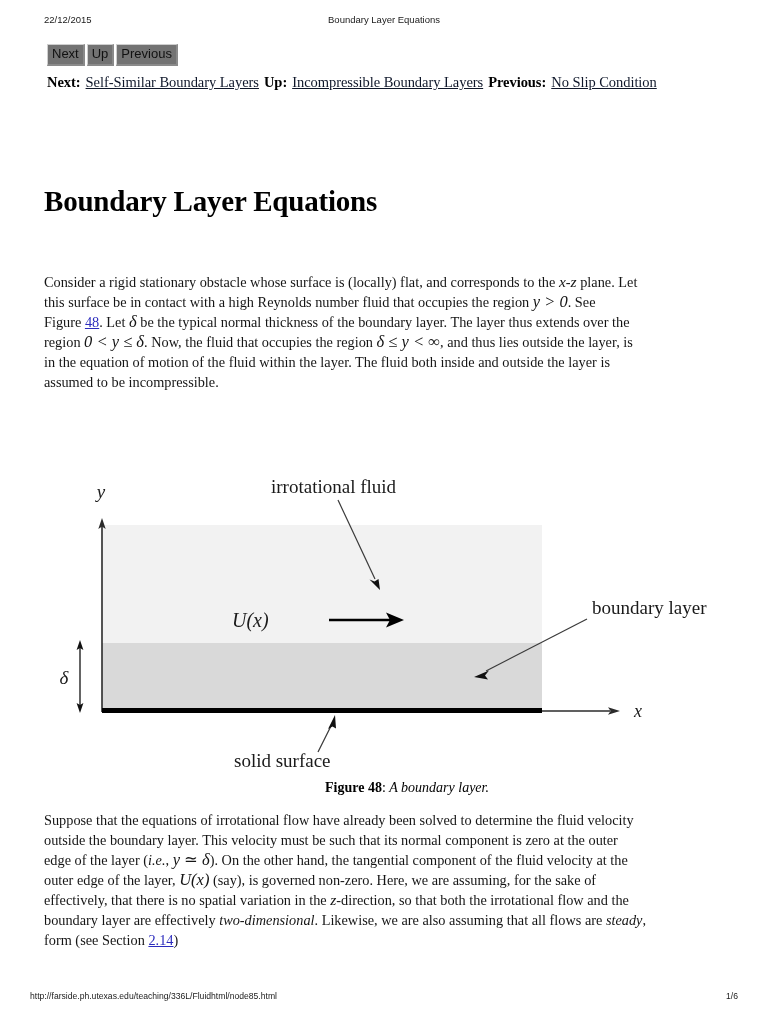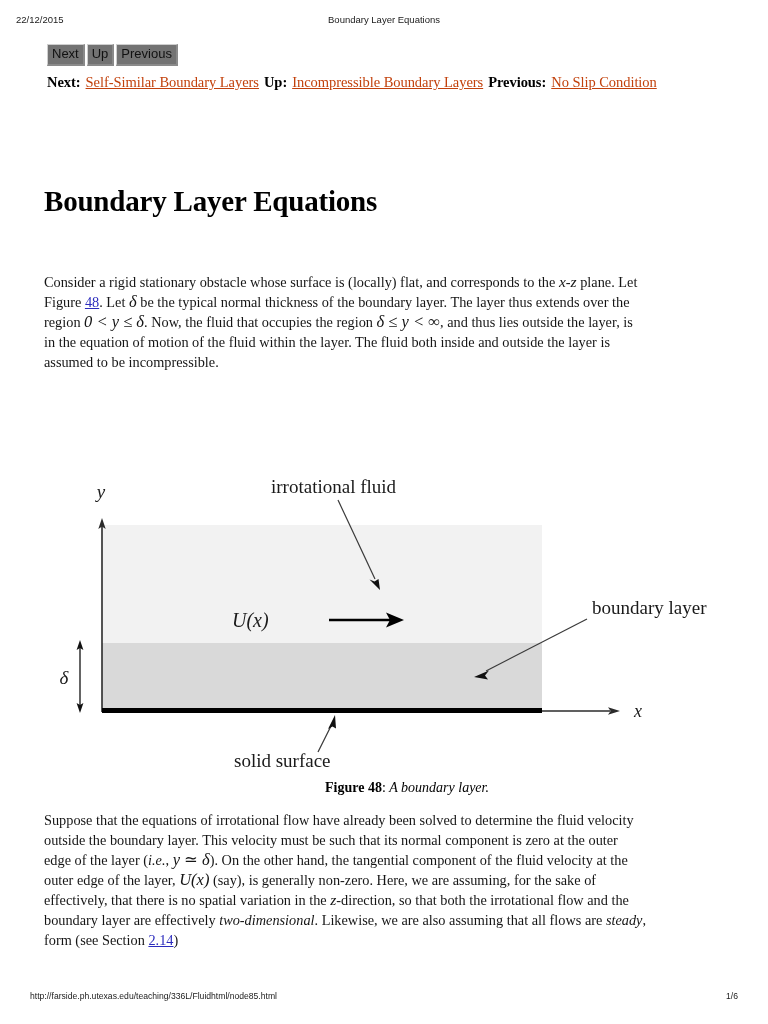--- a/index.html
+++ b/index.html
@@ -22,21 +22,21 @@
     top: 14px;
     left: 0;
     width: 768px;
     height: 14px;
     font-family: "Liberation Sans", sans-serif;
     font-size: 9.5px;
     color: #1a1a1a;
   }
   .print-header .ph-date {
     position: absolute;
-    left: 16px;
+    left: 44px;
     top: 0;
     white-space: nowrap;
   }
   .print-header .ph-title {
     position: absolute;
     left: 0;
     top: 0;
     width: 768px;
     text-align: center;
     white-space: nowrap;
@@ -75,21 +75,21 @@
   
   .navlinks {
     font-size: 14.5px;
     line-height: 20px;
     white-space: nowrap;
     margin: 2px 0 0 5px;
     letter-spacing: -0.05px;
   }
   .navlinks b { font-weight: bold; }
   .navlinks a {
-    color: #c2410c;
+    color: #0f172a;
     text-decoration: underline;
   }
   .nl-sep { display: inline-block; width: 5px; }
 
   
   h1.page-title {
     font-size: 29px;
     font-weight: bold;
     line-height: 34px;
     margin: 92px 0 0 2px;
@@ -185,20 +185,21 @@
 
   <div class="navlinks">
     <b>Next:</b><span class="nl-sep"></span><a href="#">Self-Similar Boundary Layers</a><span class="nl-sep"></span><b>Up:</b><span class="nl-sep"></span><a href="#">Incompressible Boundary Layers</a><span class="nl-sep"></span><b>Previous:</b><span class="nl-sep"></span><a href="#">No Slip Condition</a>
   </div>
 
   <h1 class="page-title">Boundary Layer Equations</h1>
 
   <div class="p1">
     <p class="body ln-sp-a"><span>Consider a rigid stationary obstacle whose surface is (locally) flat, and corresponds to the </span><span class="m">x</span><span>-</span><span class="m">z</span><span> plane. Let</span></p>
 
+    <p class="body ln-sp-b"><span>this surface be in contact with a high Reynolds number fluid that occupies the region </span><span class="mbig">y &gt; 0</span><span>. See</span></p>
 
     <p class="body ln-sp-c"><span>Figure </span><a href="#" class="inline-link">48</a><span>. Let </span><span class="mbig">δ</span><span> be the typical normal thickness of the boundary layer. The layer thus extends over the</span></p>
 
     <p class="body ln-sp-d"><span>region </span><span class="mbig">0 &lt; y ≤ δ</span><span>. Now, the fluid that occupies the region </span><span class="mbig">δ ≤ y &lt; ∞</span><span>, and thus lies outside the layer, is</span></p>
 
     <p class="body">in the equation of motion of the fluid within the layer. The fluid both inside and outside the layer is</p>
     <p class="body">assumed to be incompressible.</p>
   </div>
 
   <div class="figure">
@@ -244,21 +245,21 @@
     <div class="figcaption">
       <b>Figure 48</b><span>: </span><i>A boundary layer.</i>
     </div>
   </div>
 
   <div class="p2">
     <p class="body">Suppose that the equations of irrotational flow have already been solved to determine the fluid velocity</p>
     <p class="body">outside the boundary layer. This velocity must be such that its normal component is zero at the outer</p>
     <p class="body ln-sp-b"><span>edge of the layer (</span><em>i.e.</em><span>, </span><span class="mbig">y ≃ δ</span><span>). On the other hand, the tangential component of the fluid velocity at the</span></p>
 
-    <p class="body ln-sp-b"><span>outer edge of the layer, </span><span class="mbig">U(x)</span><span> (say), is generally non-zero. Here, we are assuming, for the sake of</span></p>
+    <p class="body ln-sp-b"><span>outer edge of the layer, </span><span class="mbig">U(x)</span><span> (say), is governed non-zero. Here, we are assuming, for the sake of</span></p>
 
     <p class="body ln-sp-b"><span>effectively, that there is no spatial variation in the </span><span class="m">z</span><span>-direction, so that both the irrotational flow and the</span></p>
 
     <p class="body"><span>boundary layer are effectively </span><em>two-dimensional</em><span>. Likewise, we are also assuming that all flows are </span><em>steady</em><span>,</span></p>
 
     <p class="body"><span>form (see Section </span><a href="#" class="inline-link">2.14</a><span>)</span></p>
   </div>
 
 </div>
 

